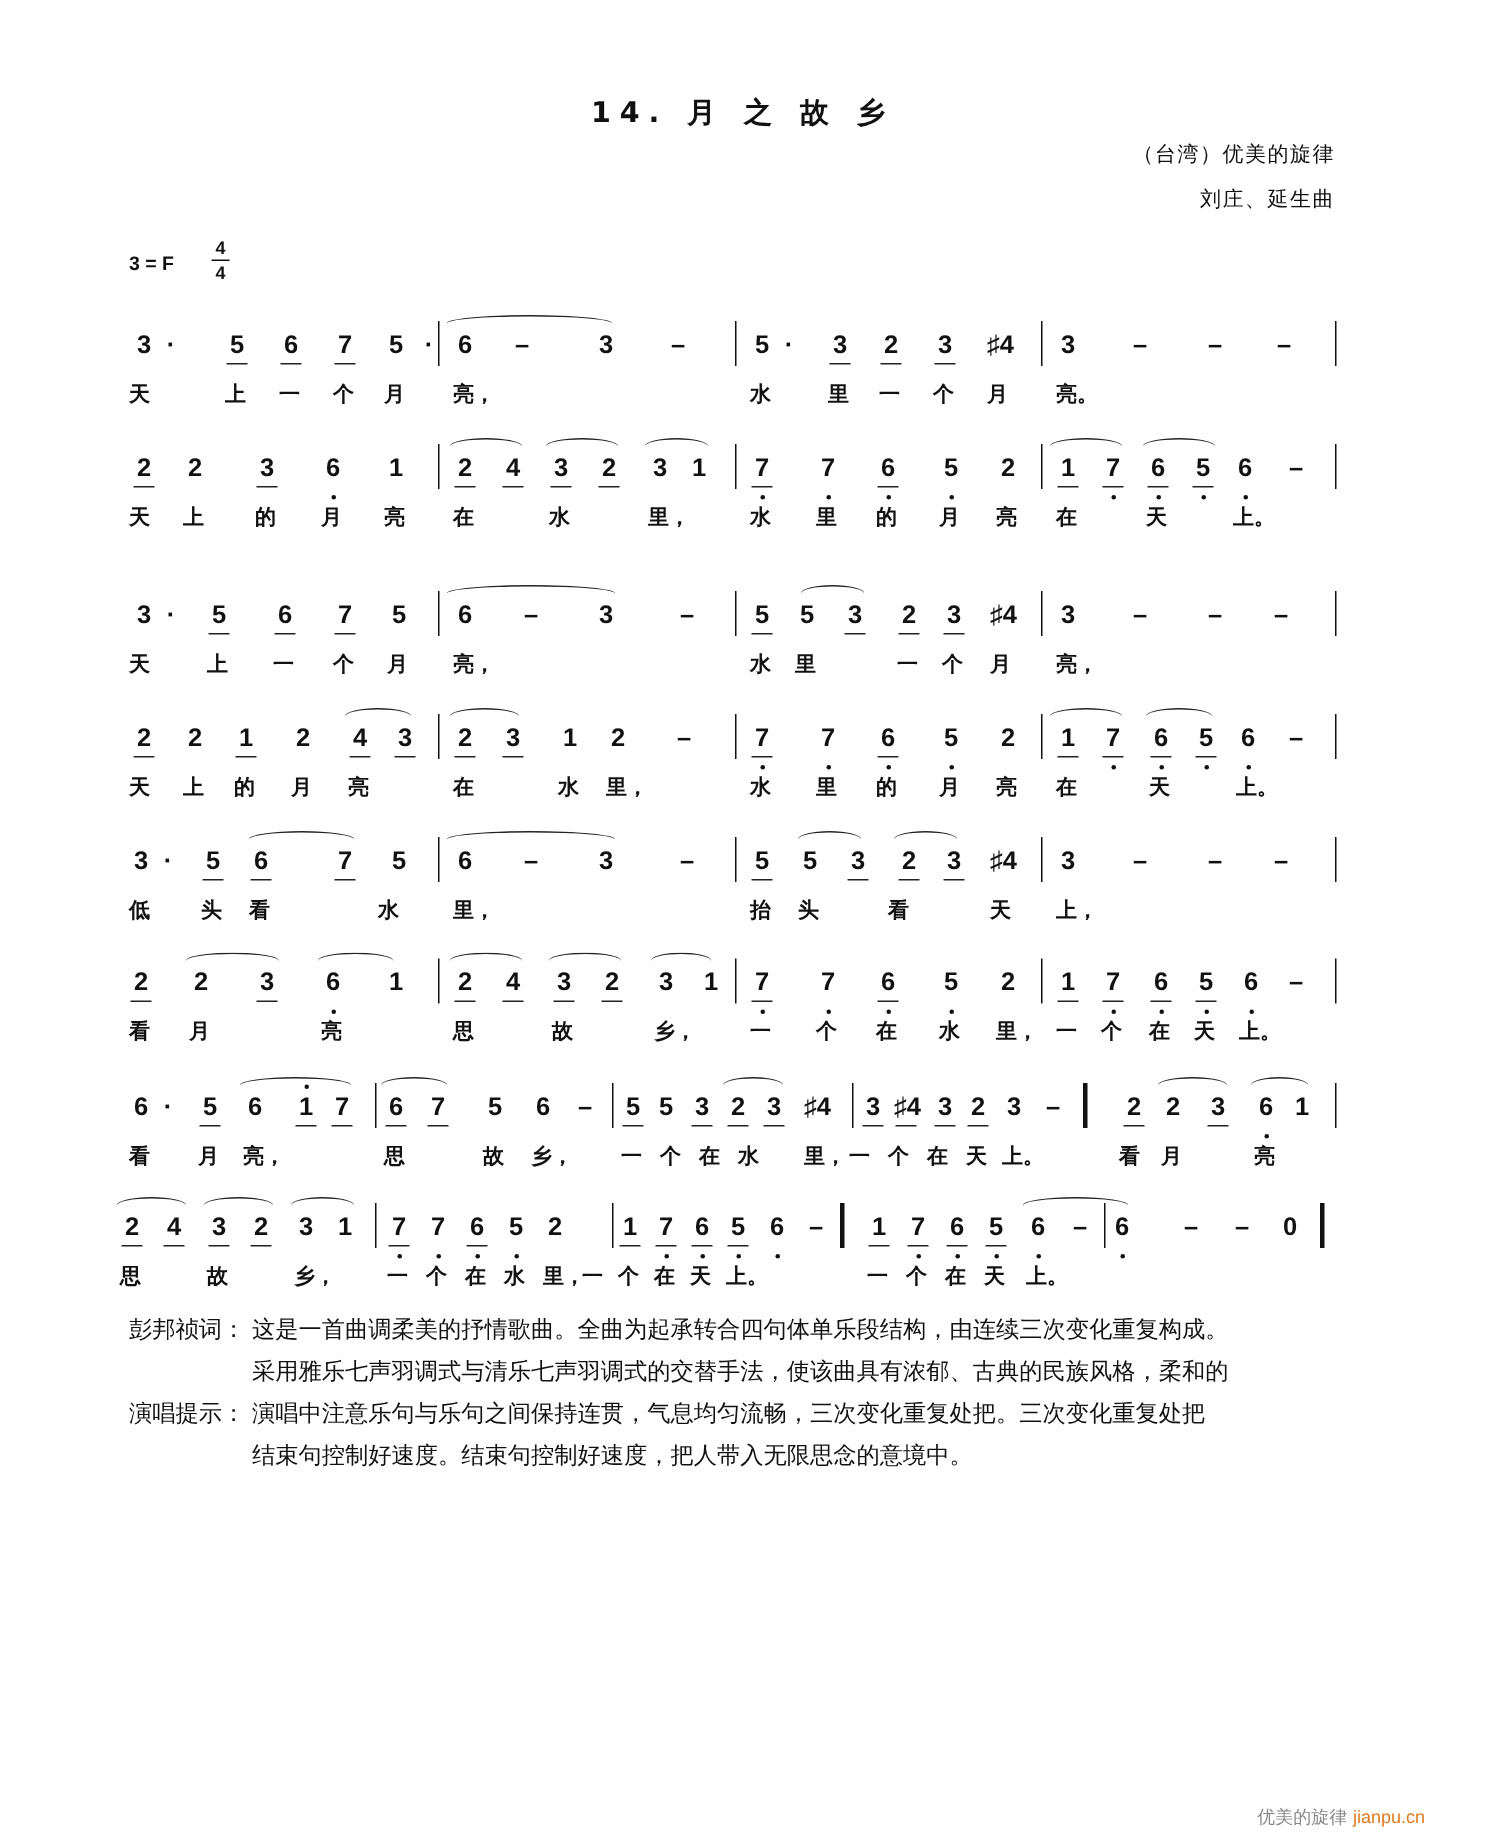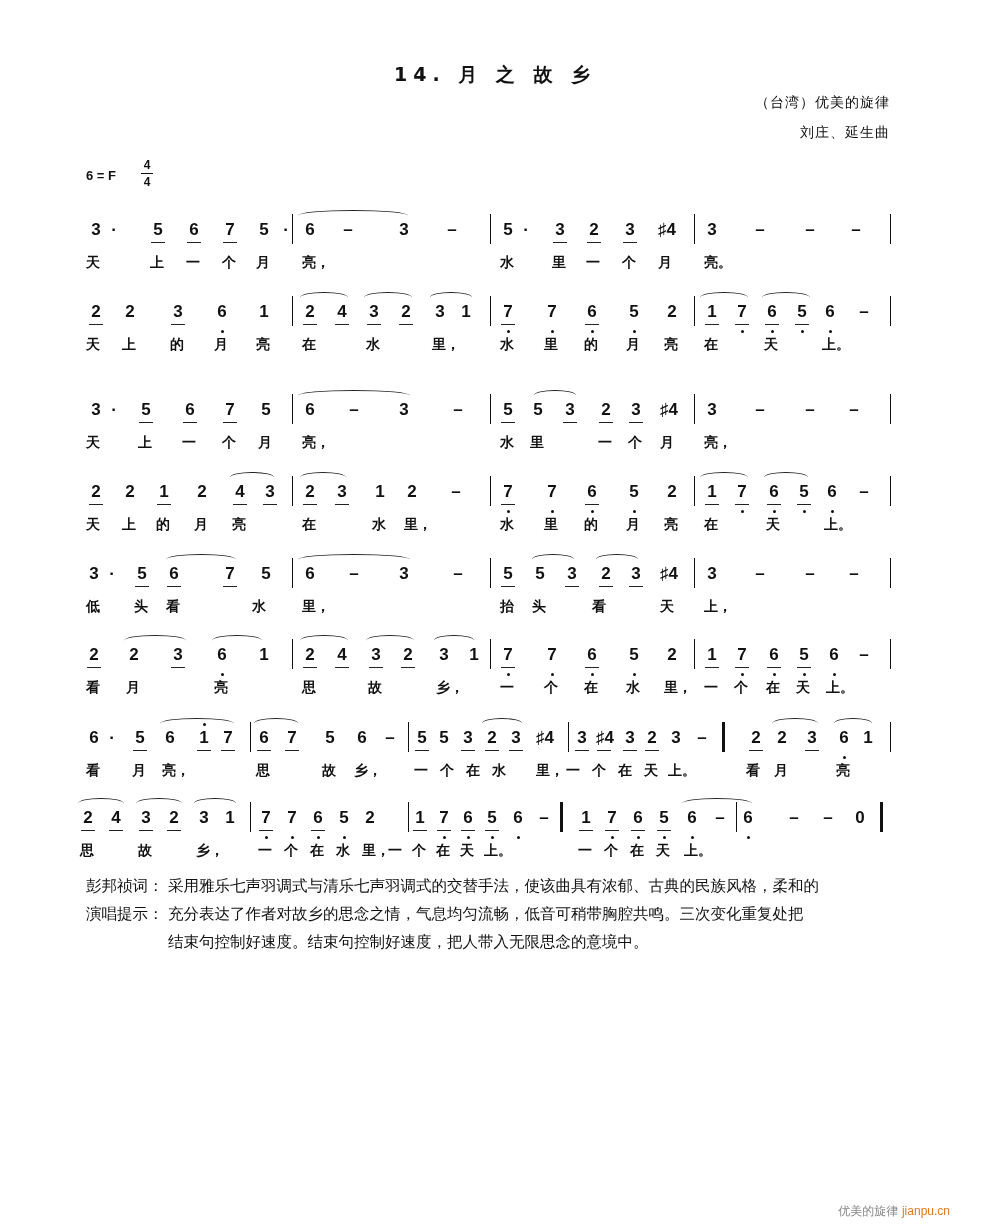--- a/index.html
+++ b/index.html
@@ -23,21 +23,21 @@
   .notes .label{position:absolute;left:0;top:0;}
   .wm{position:absolute;right:40px;top:1203px;font-size:12px;color:#888;font-family:"DejaVu Serif",serif;}
   .wm span{color:#e07a1f;font-family:"Liberation Sans",sans-serif;}
 </style>
 </head>
 <body>
 
 <div class="title">14. 月 之 故 乡</div>
 <div class="credit" style="top:94px">（台湾）优美的旋律</div>
 <div class="credit" style="top:124px">刘庄、延生曲</div>
-<div class="key">6 = F</div>
+<div class="key">3 = F</div>
 <div class="ts">
   <div>4</div>
   <div class="line"></div>
   <div>4</div>
 </div>
 
 <div id="score">
     <div class="sys" style="top: 220px;">
       <div class="n" style="left: 88px;">3</div>
       <div class="n" style="left: 106px;">·</div>
@@ -417,22 +417,23 @@
       <div class="ly" style="left: 604px; width: auto;">个</div>
       <div class="ly" style="left: 630px; width: auto;">在</div>
       <div class="ly" style="left: 656px; width: auto;">天</div>
       <div class="ly" style="left: 684px; width: auto;">上。</div>
     </div>
   </div>
 
 <div class="notes" style="top:872px">
   <div class="row">
     <span class="label">彭邦祯词：</span>
+    <div>这是一首曲调柔美的抒情歌曲。全曲为起承转合四句体单乐段结构，由连续三次变化重复构成。</div>
     <div>采用雅乐七声羽调式与清乐七声羽调式的交替手法，使该曲具有浓郁、古典的民族风格，柔和的</div>
   </div>
   <div class="row">
     <span class="label">演唱提示：</span>
-    <div>充分表达了作者对故乡的思念之情，气息均匀流畅，低音可稍带胸腔共鸣。三次变化重复处把</div>
+    <div>演唱中注意乐句与乐句之间保持连贯，气息均匀流畅，三次变化重复处把。三次变化重复处把</div>
     <div>结束句控制好速度。结束句控制好速度，把人带入无限思念的意境中。</div>
   </div>
 </div>
 
 <div class="wm"><b style="font-weight:normal">优美的旋律</b> <span>jianpu.cn</span></div>
 
 </body></html>

